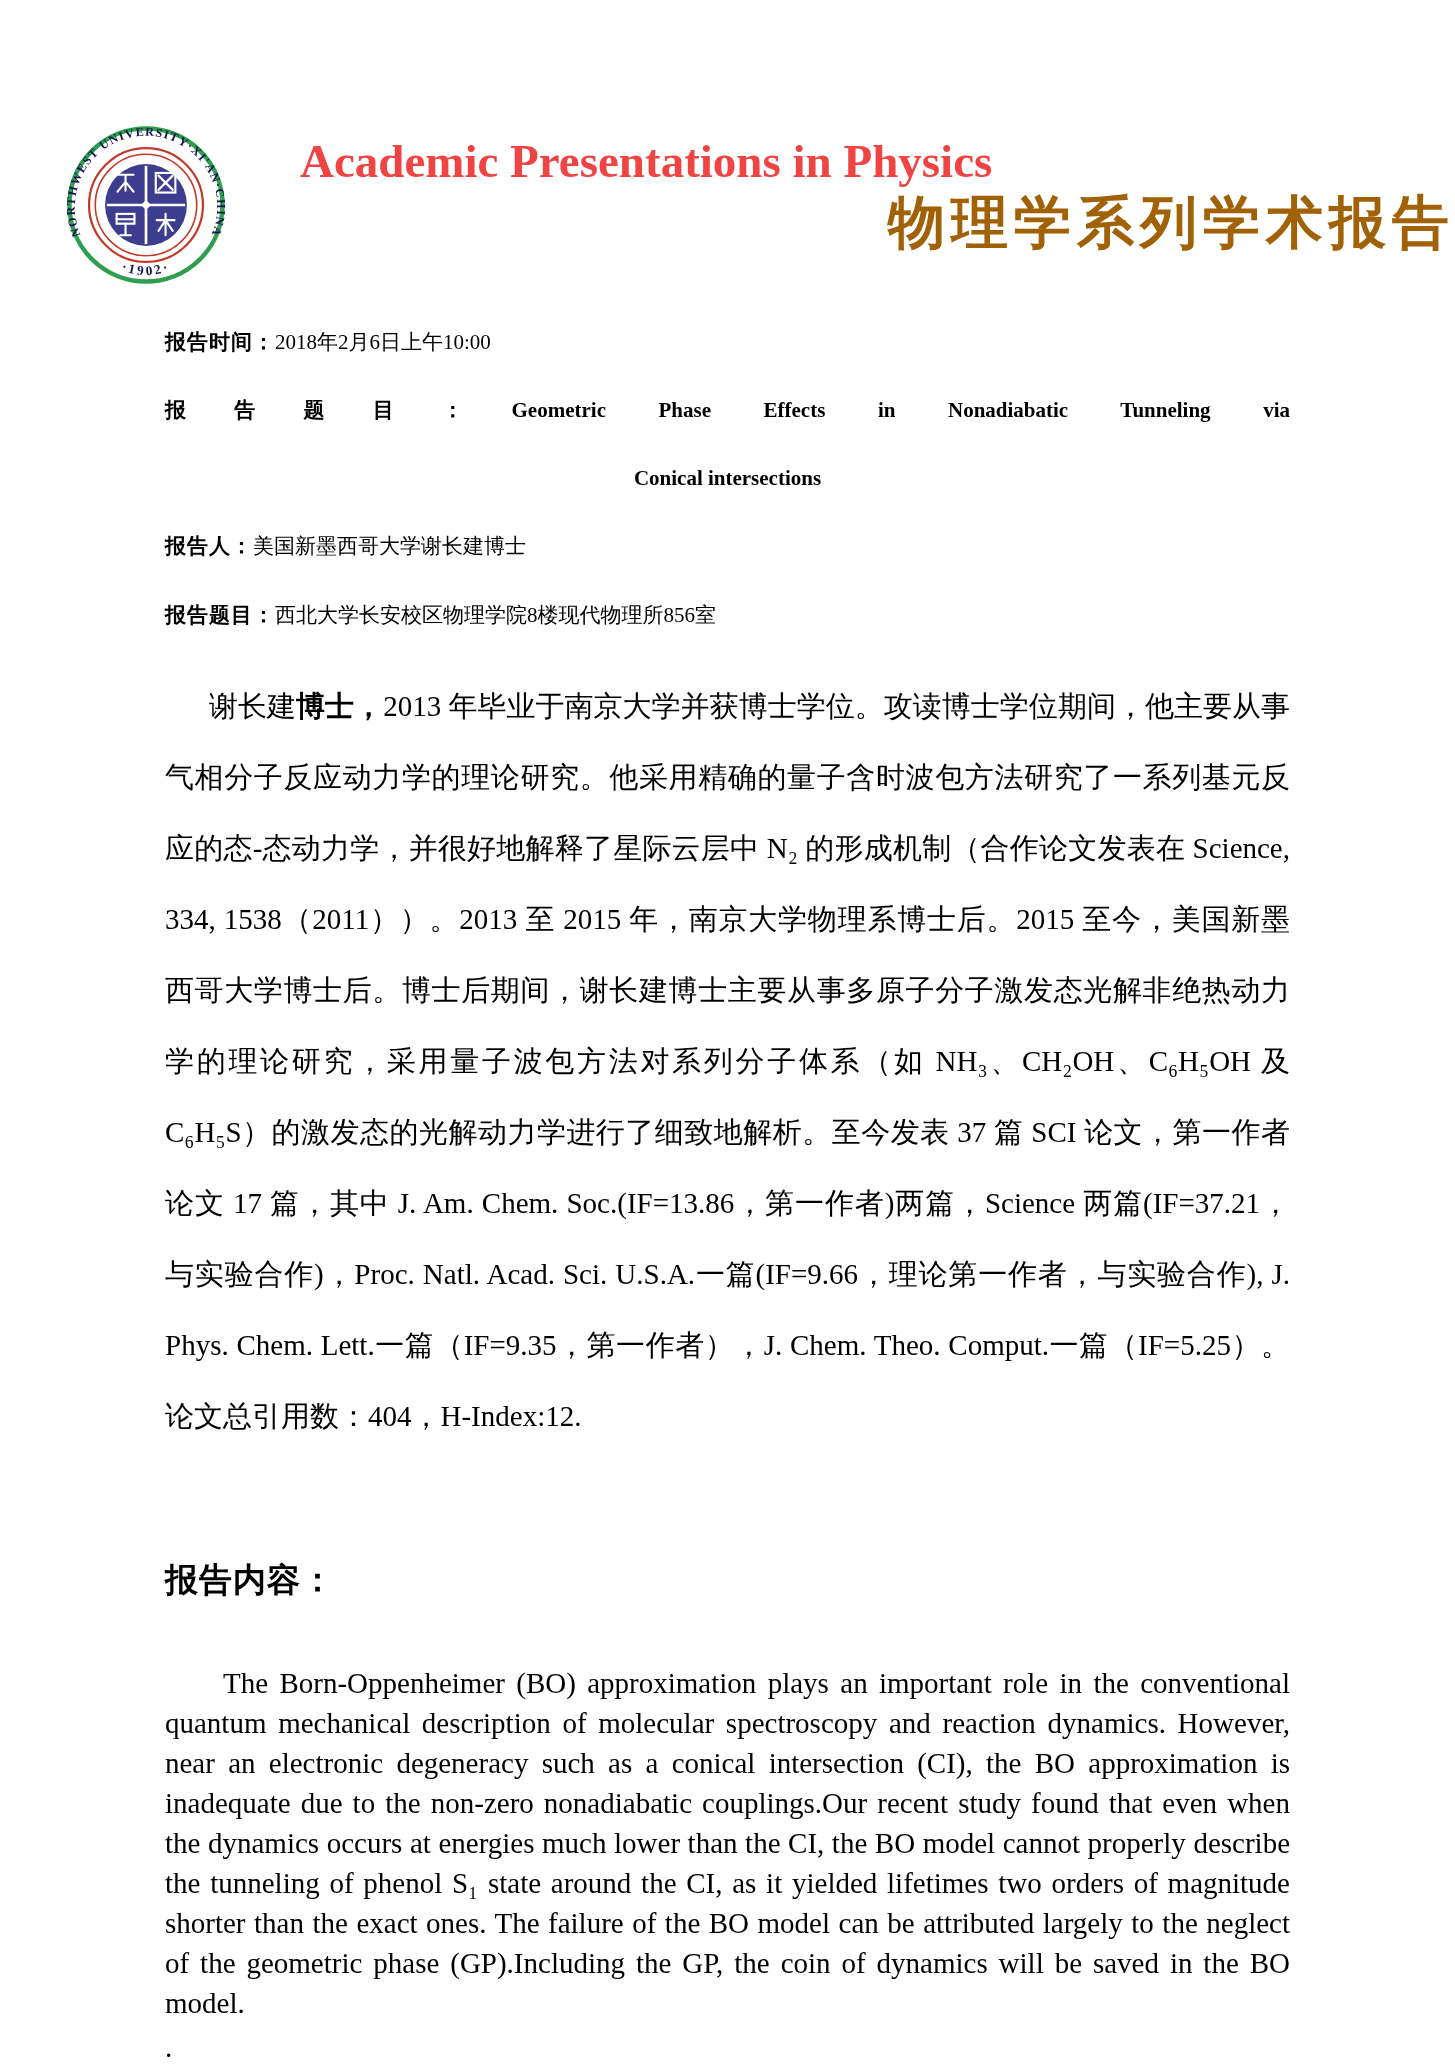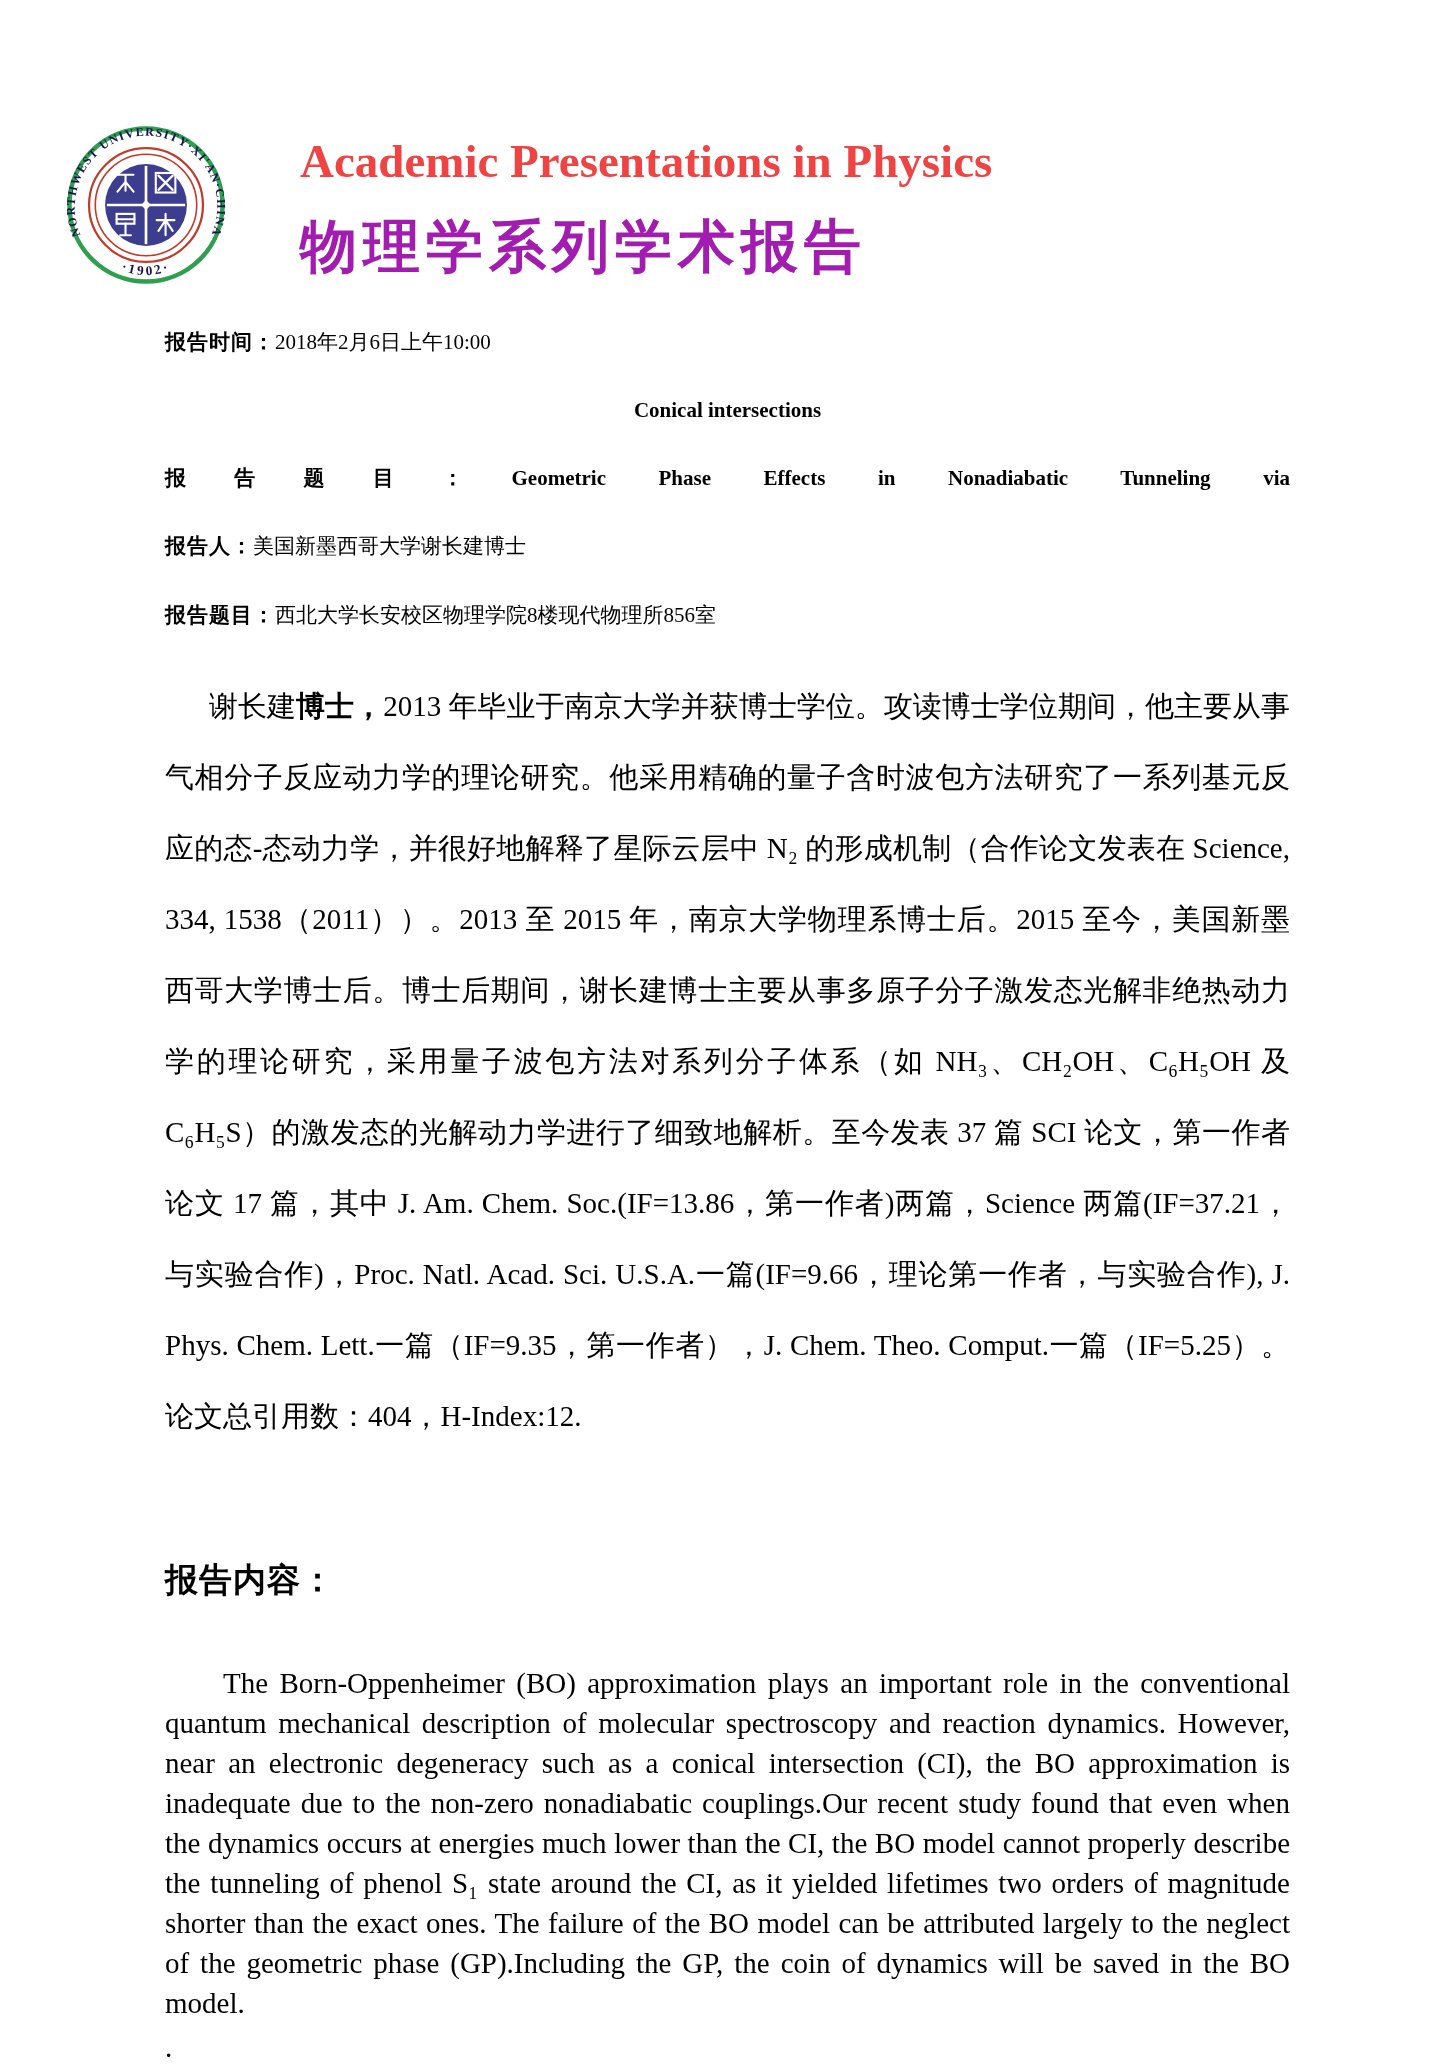--- a/index.html
+++ b/index.html
@@ -19,26 +19,27 @@
   .title-en{
     margin:0;
     font-family:"Liberation Serif","DejaVu Serif",serif;
     font-weight:bold;
     font-size:47px;
     line-height:1.1;
     color:#ef4444;
     letter-spacing:0px;
   }
   .title-zh{
-    margin-top:28px;
+    margin-top:4px;
     font-size:57px;
     line-height:1.1;
     font-weight:600;
-    color:#a21caf;
+    color:#a16207;
     letter-spacing:6px;
+    text-align:right;
   }
   
   .content{margin:0 165px;width:1125px;}
   .meta{
     font-size:21px;
     line-height:1.15;
     margin:0 0 44px 0;
   }
   .meta-label{
     font-weight:bold;
@@ -125,25 +126,25 @@
       <div class="title-zh">物理学系列学术报告</div>
     </div>
   </div>
 
   <div class="content">
 
     <p class="meta">
       <span class="meta-label">报告时间：</span><span class="meta-value">2018年2月6日上午10:00</span>
     </p>
 
-    <p class="meta center-line bold-serif">Conical intersections</p>
-
     <p class="meta justify-line">
       <span class="meta-label">报告题目：</span><span class="bold-serif">Geometric Phase Effects in Nonadiabatic Tunneling via</span>
     </p>
+
+    <p class="meta center-line bold-serif">Conical intersections</p>
 
     <p class="meta">
       <span class="meta-label">报告人：</span><span class="meta-value">美国新墨西哥大学谢长建博士</span>
     </p>
 
     <p class="meta">
       <span class="meta-label">报告题目：</span><span class="meta-value">西北大学长安校区物理学院8楼现代物理所856室</span>
     </p>
 
     <p class="bio">

